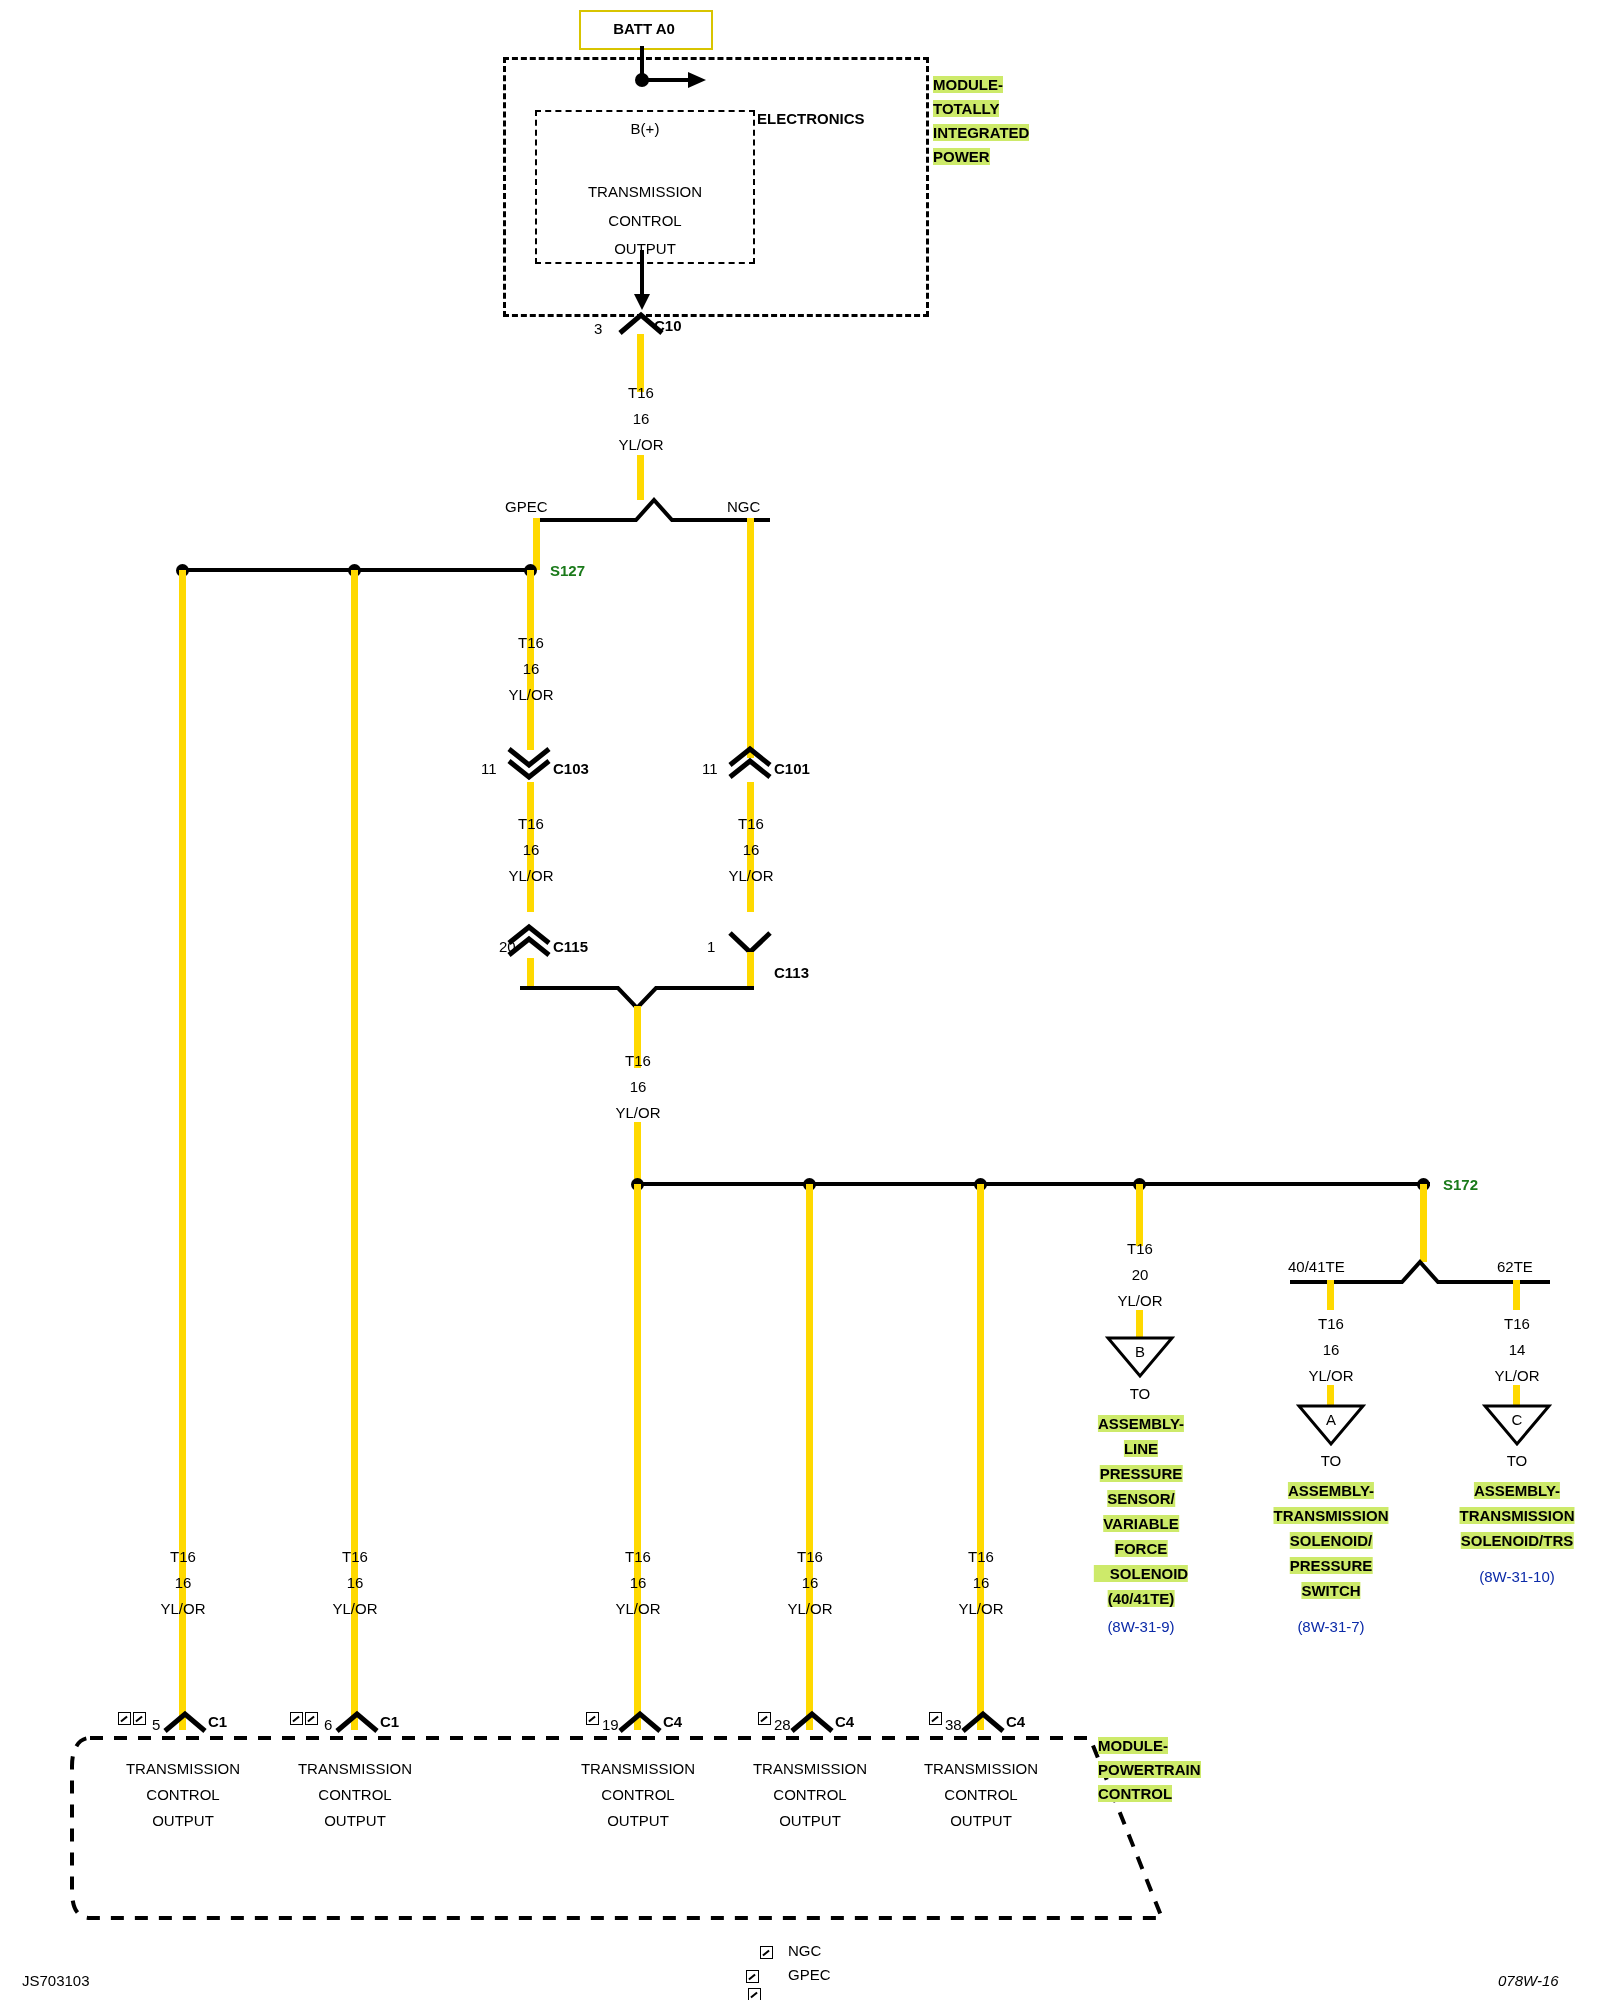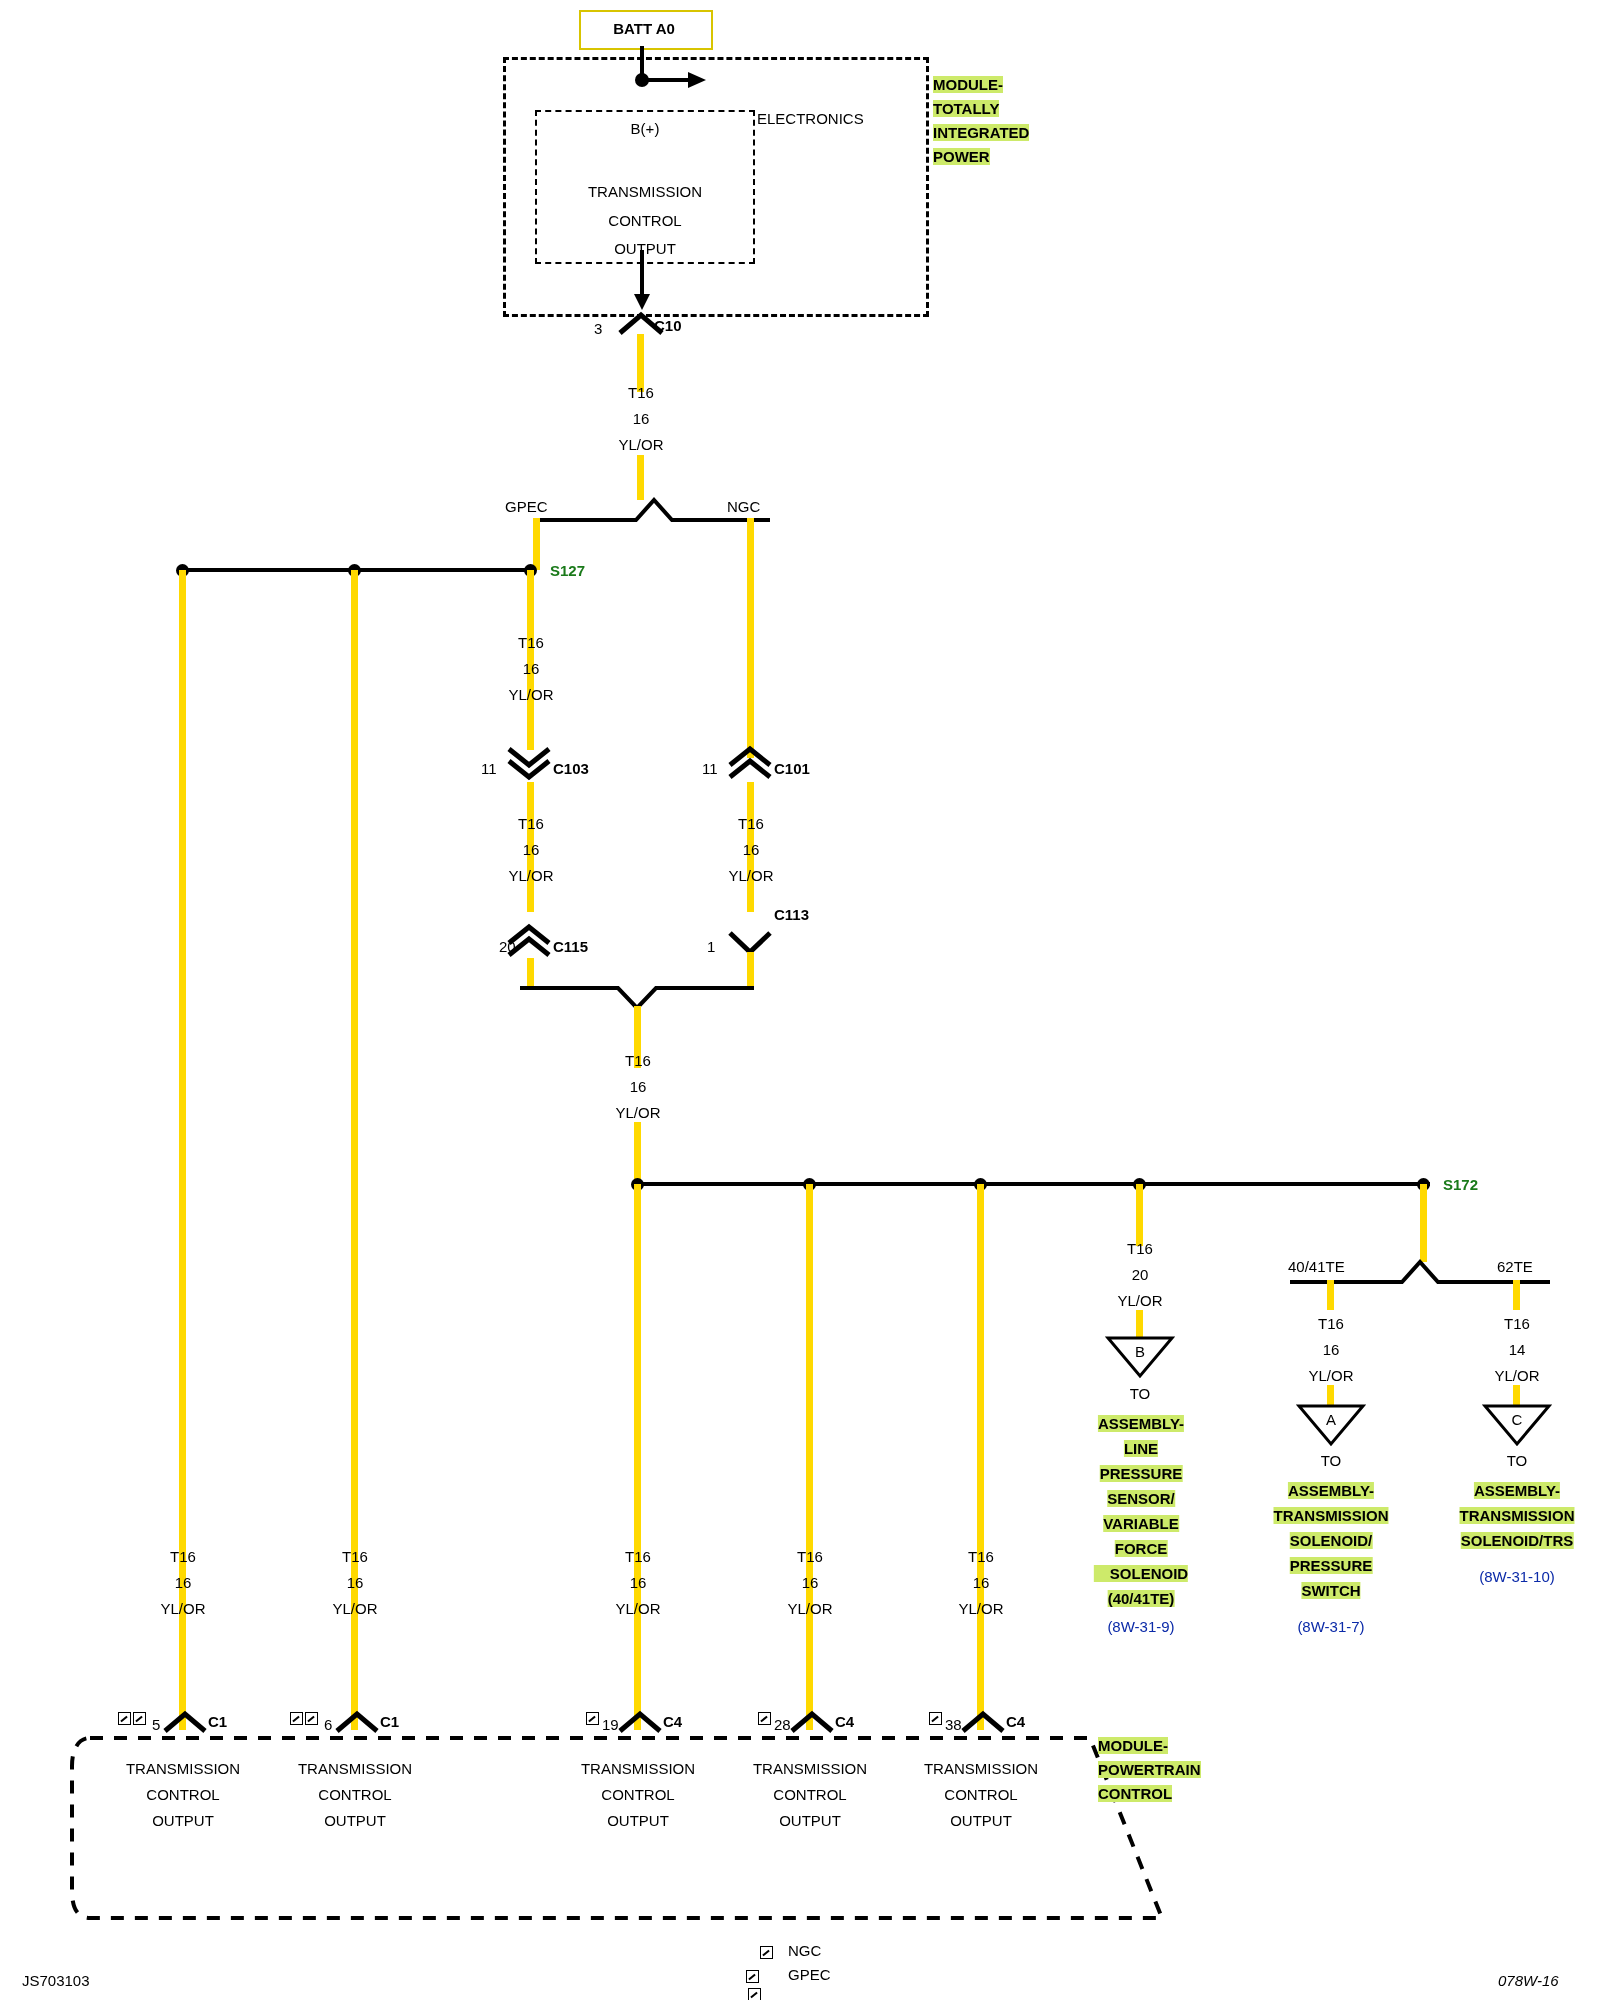--- a/index.html
+++ b/index.html
@@ -32,21 +32,21 @@
 <div class="stage">
 
   <div class="box" style="left:579px;top:10px;width:130px;height:36px;"></div>
   <div class="t tb ctr" style="left:644px;top:20px;">BATT A0</div>
 
   <div class="blk" style="left:640px;top:46px;width:4px;height:36px;"></div>
 
   <div class="dash" style="left:503px;top:57px;width:420px;height:254px;"></div>
   <div class="dash2" style="left:535px;top:110px;width:216px;height:150px;"></div>
 
-  <div class="t" style="left:757px;top:110px;">ELECTRONICS</div>
+  <div class="t" style="left:757px;top:110px;font-weight:bold;">ELECTRONICS</div>
   <div class="t ctr" style="left:645px;top:120px;">B(+)</div>
 
   <svg style="left:620px;top:66px;width:110px;height:30px;">
     <circle cx="22" cy="14" r="7" fill="#000"></circle>
     <line x1="22" y1="14" x2="68" y2="14" stroke="#000" stroke-width="4"></line>
     <polygon points="68,6 86,14 68,22" fill="#000"></polygon>
   </svg>
 
   <div class="t ctr" style="left:645px;top:183px;">TRANSMISSION</div>
   <div class="t ctr" style="left:645px;top:212px;">CONTROL</div>
@@ -128,21 +128,21 @@
     <polyline points="3,18 23,2 43,18" stroke="#000" stroke-width="5" fill="none"></polyline>
     <polyline points="3,30 23,14 43,30" stroke="#000" stroke-width="5" fill="none"></polyline>
   </svg>
   <div class="t" style="left:499px;top:938px;text-align:center;">20</div>
   <div class="t tb" style="left:553px;top:938px;">C115</div>
 
   <svg style="left:727px;top:930px;width:46px;height:26px;">
     <polyline points="3,3 23,22 43,3" stroke="#000" stroke-width="5" fill="none"></polyline>
   </svg>
   <div class="t" style="left:707px;top:938px;">1</div>
-  <div class="t tb" style="left:774px;top:906px;">C113</div>
+  <div class="t tb" style="left:774px;top:964px;">C113</div>
 
   <div class="wire wv" style="left:527px;top:958px;height:32px;"></div>
   <div class="wire wv" style="left:747px;top:952px;height:38px;"></div>
 
   <svg style="left:520px;top:986px;width:234px;height:26px;">
     <path d="M0,2 L98,2 L117,22 L136,2 L234,2" stroke="#000" stroke-width="4" fill="none"></path>
   </svg>
 
   <div class="wire wv" style="left:634px;top:1006px;height:62px;"></div>
   <div class="t ctr" style="left:638px;top:1052px;">T16</div>

